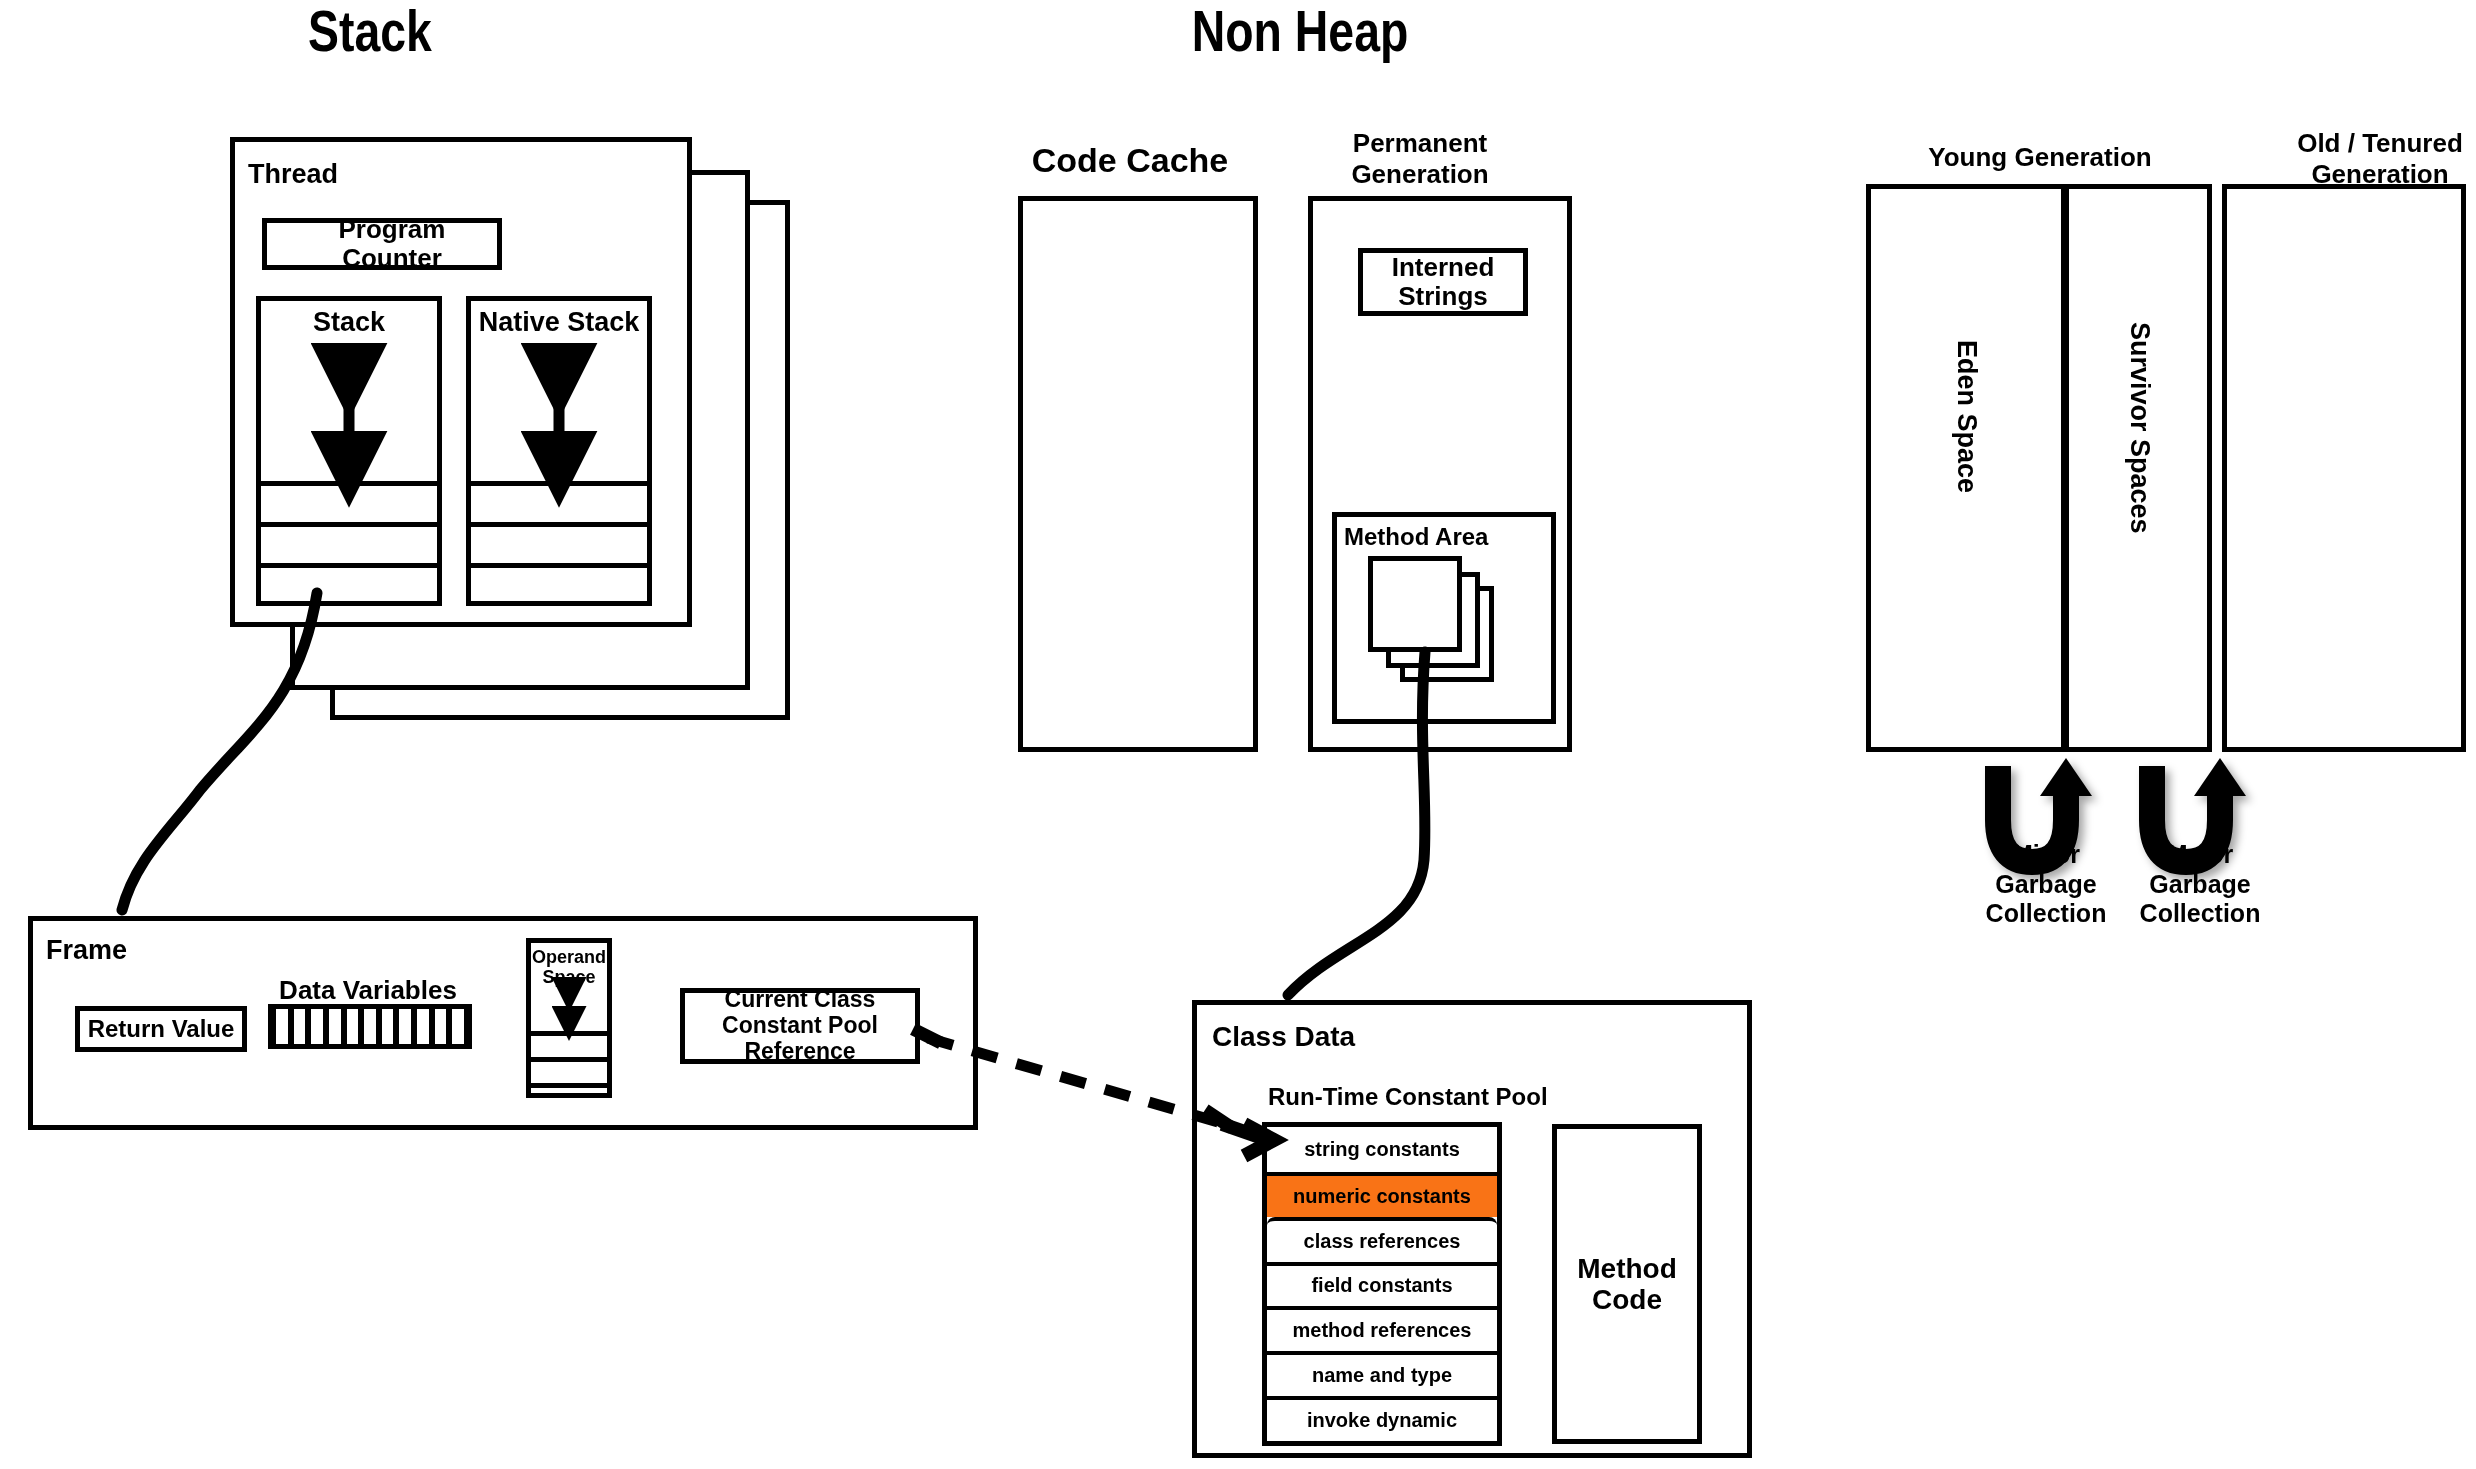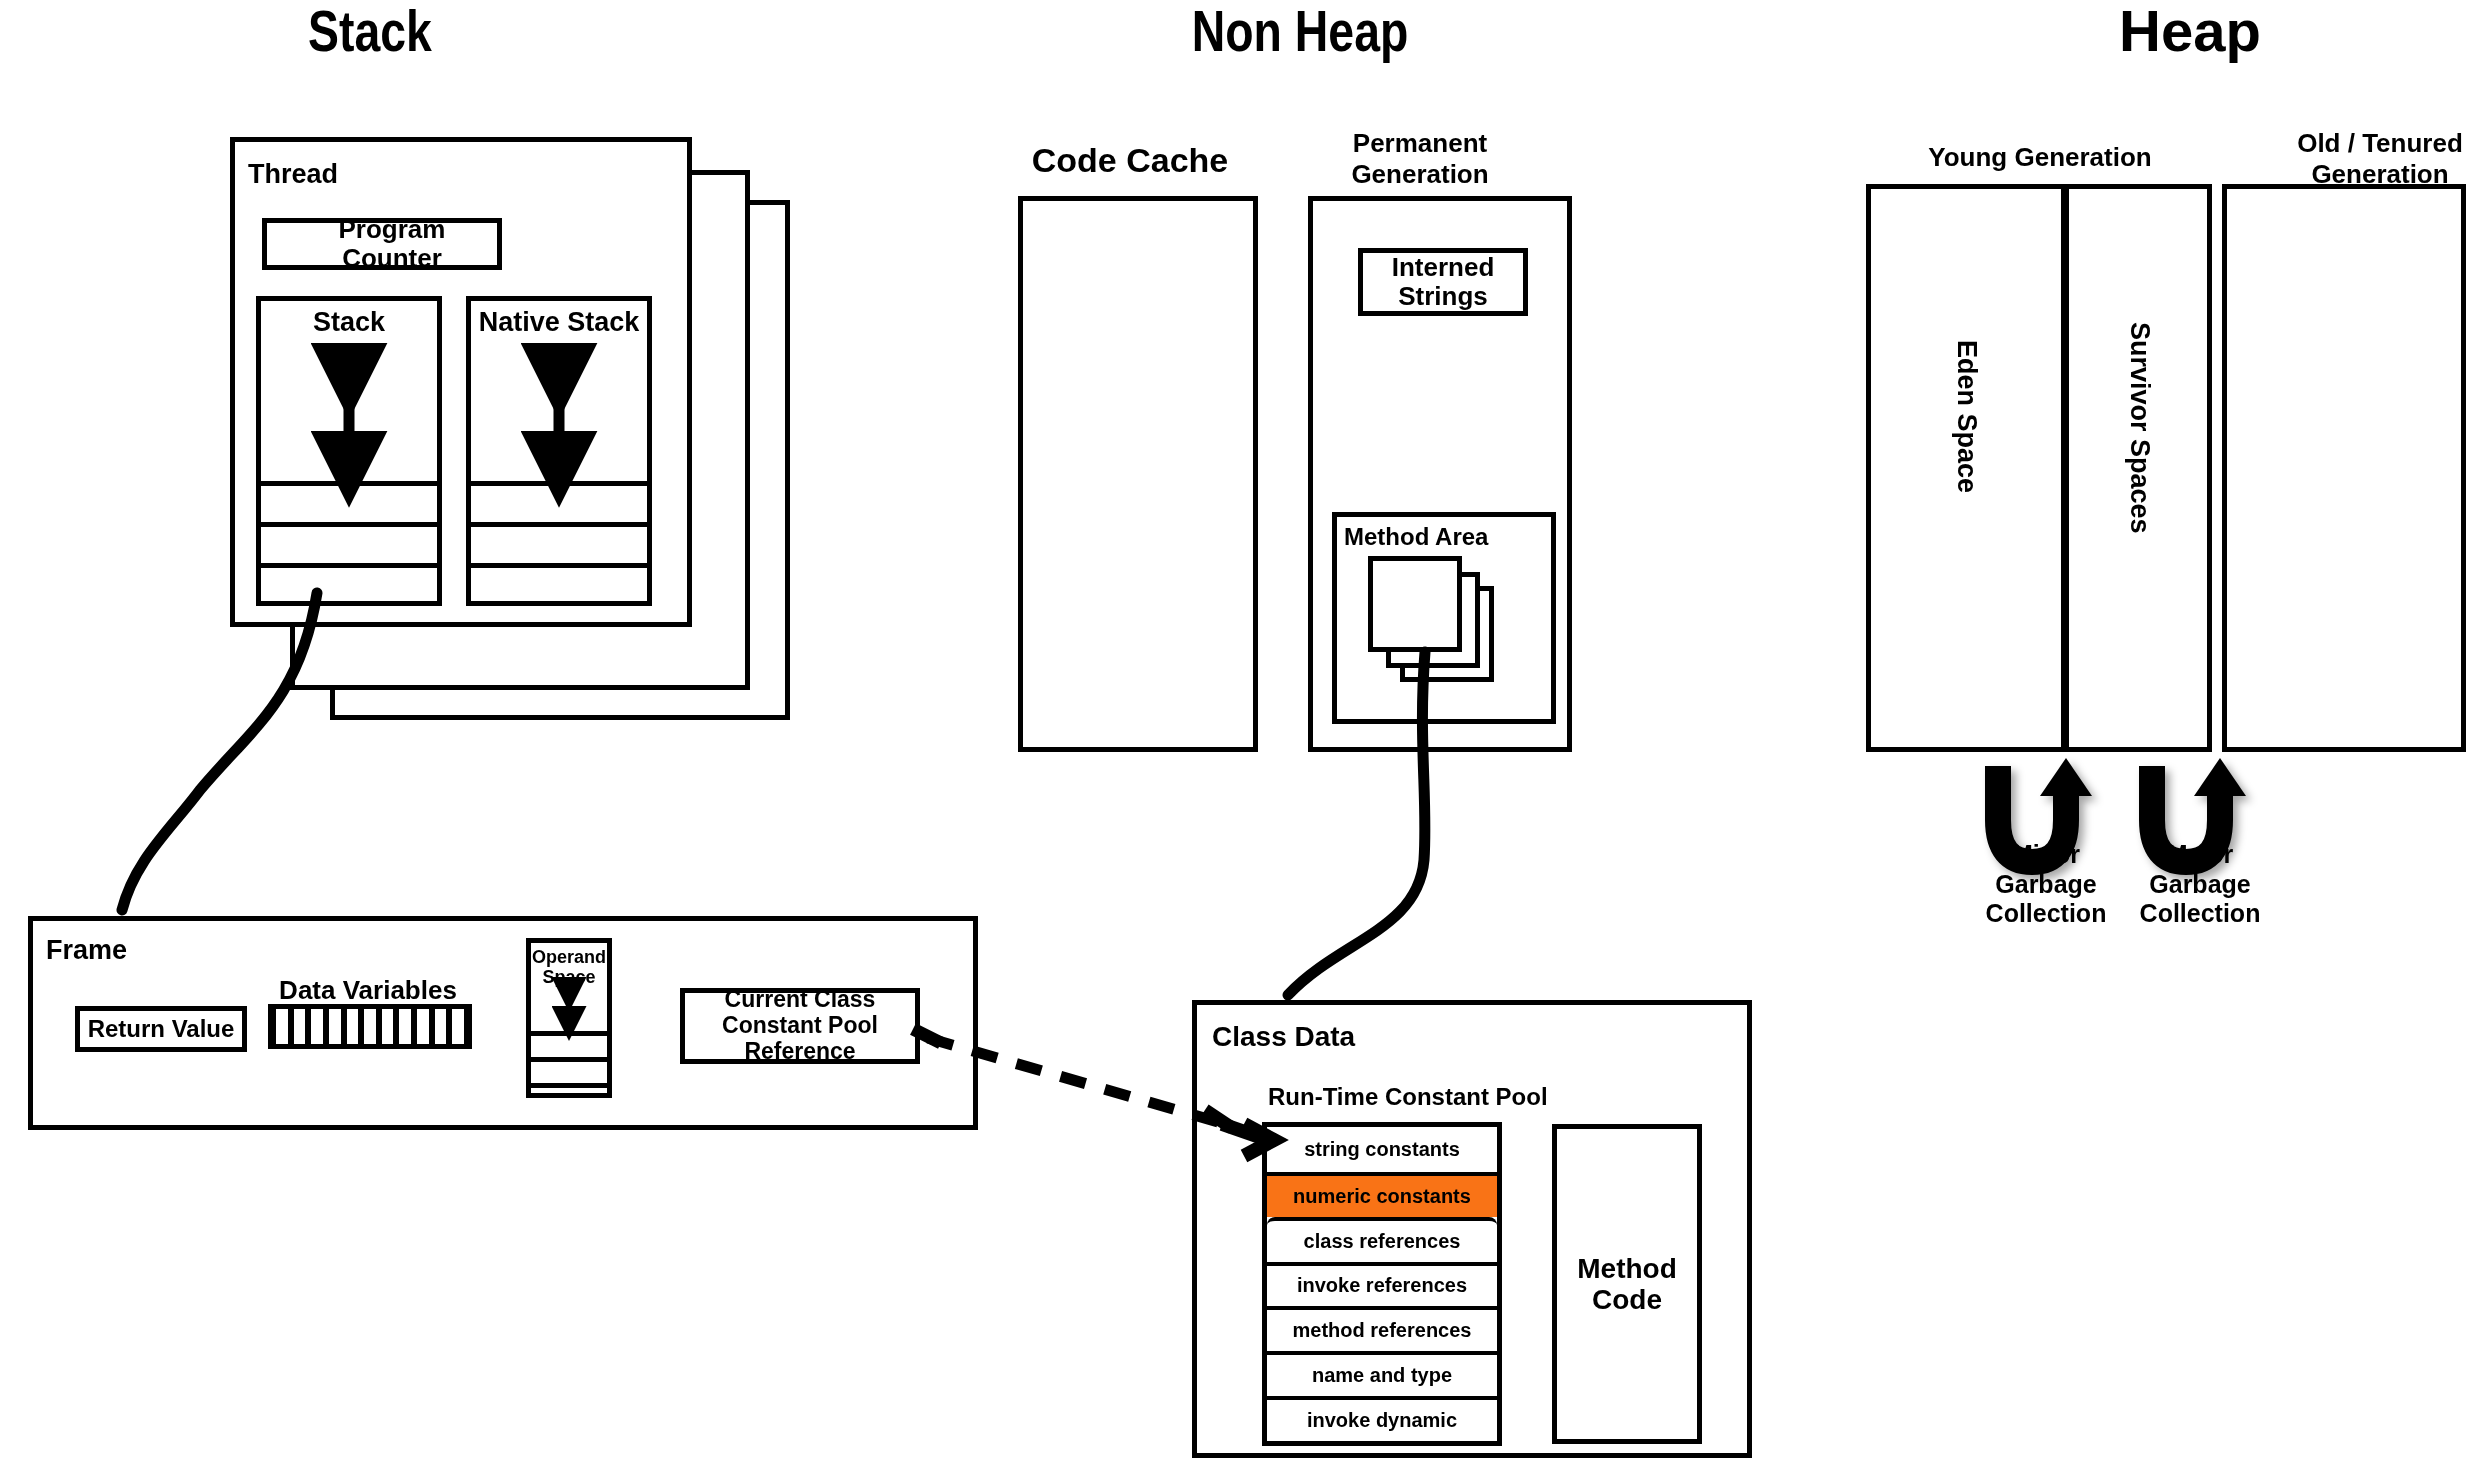--- a/index.html
+++ b/index.html
@@ -105,21 +105,20 @@
     box-sizing: border-box;
   }
 </style>
 </head>
 <body>
 
 <div id="canvas">
 
   <div class="section-title title-condensed" style="left:150px; top:2px; width:440px;">Stack</div>
   <div class="section-title title-condensed" style="left:1020px; top:2px; width:560px;">Non Heap</div>
-  <div class="section-title" style="left:2040px; top:2px; width:300px;">Heap</div>
 
   <div class="box" style="left:330px; top:200px; width:460px; height:520px;"></div>
   <div class="box" style="left:290px; top:170px; width:460px; height:520px;"></div>
 
   <div class="box" style="left:230px; top:137px; width:462px; height:490px;"></div>
   <div class="boxlabel" style="left:248px; top:160px; font-size:27px;">Thread</div>
 
   <div class="chip" style="left:262px; top:218px; width:240px; height:52px; font-size:26px;padding-left:20px;">Program Counter</div>
 
   <div class="box" style="left:256px; top:296px; width:186px; height:310px;"></div>
@@ -186,21 +185,21 @@
   <div class="box" style="left:1192px; top:1000px; width:560px; height:458px;"></div>
   <div class="boxlabel" style="left:1212px; top:1022px; font-size:28px;">Class Data</div>
 
   <div class="boxlabel" style="left:1268px; top:1084px; font-size:24px;">Run-Time Constant Pool</div>
 
   <div class="box" style="left:1262px; top:1122px; width:240px; height:324px;">
     <div id="rtcp-entries" style="position:absolute; left:0; top:0; right:0; bottom:0;">
         <div style="position: absolute; left: 0px; right: 0px; top: 0%; height: 14.2857%; box-sizing: border-box; border-top: 0px solid rgb(0, 0, 0); display: flex; align-items: center; justify-content: center; font-weight: bold; font-size: 20px; background: rgb(255, 255, 255);">string constants</div>
         <div style="position: absolute; left: 0px; right: 0px; top: 14.2857%; height: 14.2857%; box-sizing: border-box; border-top: 4px solid rgb(0, 0, 0); display: flex; align-items: center; justify-content: center; font-weight: bold; font-size: 20px; background: #f97316;">numeric constants</div>
         <div style="position: absolute; left: 0px; right: 0px; top: 28.5714%; height: 14.2857%; box-sizing: border-box; border-top: 4px solid rgb(0, 0, 0); display: flex; align-items: center; justify-content: center; font-weight: bold; font-size: 20px; background: rgb(255, 255, 255); border-radius: 8px;">class references</div>
-        <div style="position: absolute; left: 0px; right: 0px; top: 42.8571%; height: 14.2857%; box-sizing: border-box; border-top: 4px solid rgb(0, 0, 0); display: flex; align-items: center; justify-content: center; font-weight: bold; font-size: 20px; background: rgb(255, 255, 255);">invoke references</div>
+        <div style="position: absolute; left: 0px; right: 0px; top: 42.8571%; height: 14.2857%; box-sizing: border-box; border-top: 4px solid rgb(0, 0, 0); display: flex; align-items: center; justify-content: center; font-weight: bold; font-size: 20px; background: rgb(255, 255, 255);">field constants</div>
         <div style="position: absolute; left: 0px; right: 0px; top: 57.1429%; height: 14.2857%; box-sizing: border-box; border-top: 4px solid rgb(0, 0, 0); display: flex; align-items: center; justify-content: center; font-weight: bold; font-size: 20px; background: rgb(255, 255, 255);">method references</div>
         <div style="position: absolute; left: 0px; right: 0px; top: 71.4286%; height: 14.2857%; box-sizing: border-box; border-top: 4px solid rgb(0, 0, 0); display: flex; align-items: center; justify-content: center; font-weight: bold; font-size: 20px; background: rgb(255, 255, 255);">name and type</div>
         <div style="position: absolute; left: 0px; right: 0px; top: 85.7143%; height: 14.2857%; box-sizing: border-box; border-top: 4px solid rgb(0, 0, 0); display: flex; align-items: center; justify-content: center; font-weight: bold; font-size: 20px; background: rgb(255, 255, 255);">invoke dynamic</div>
       </div>
   </div>
 
   <div class="chip" style="left:1552px; top:1124px; width:150px; height:320px; font-size:28px;">Method
 Code</div>
 
   <div class="caption" style="left:1880px; top:142px; width:320px; font-size:26px;">Young Generation</div>

